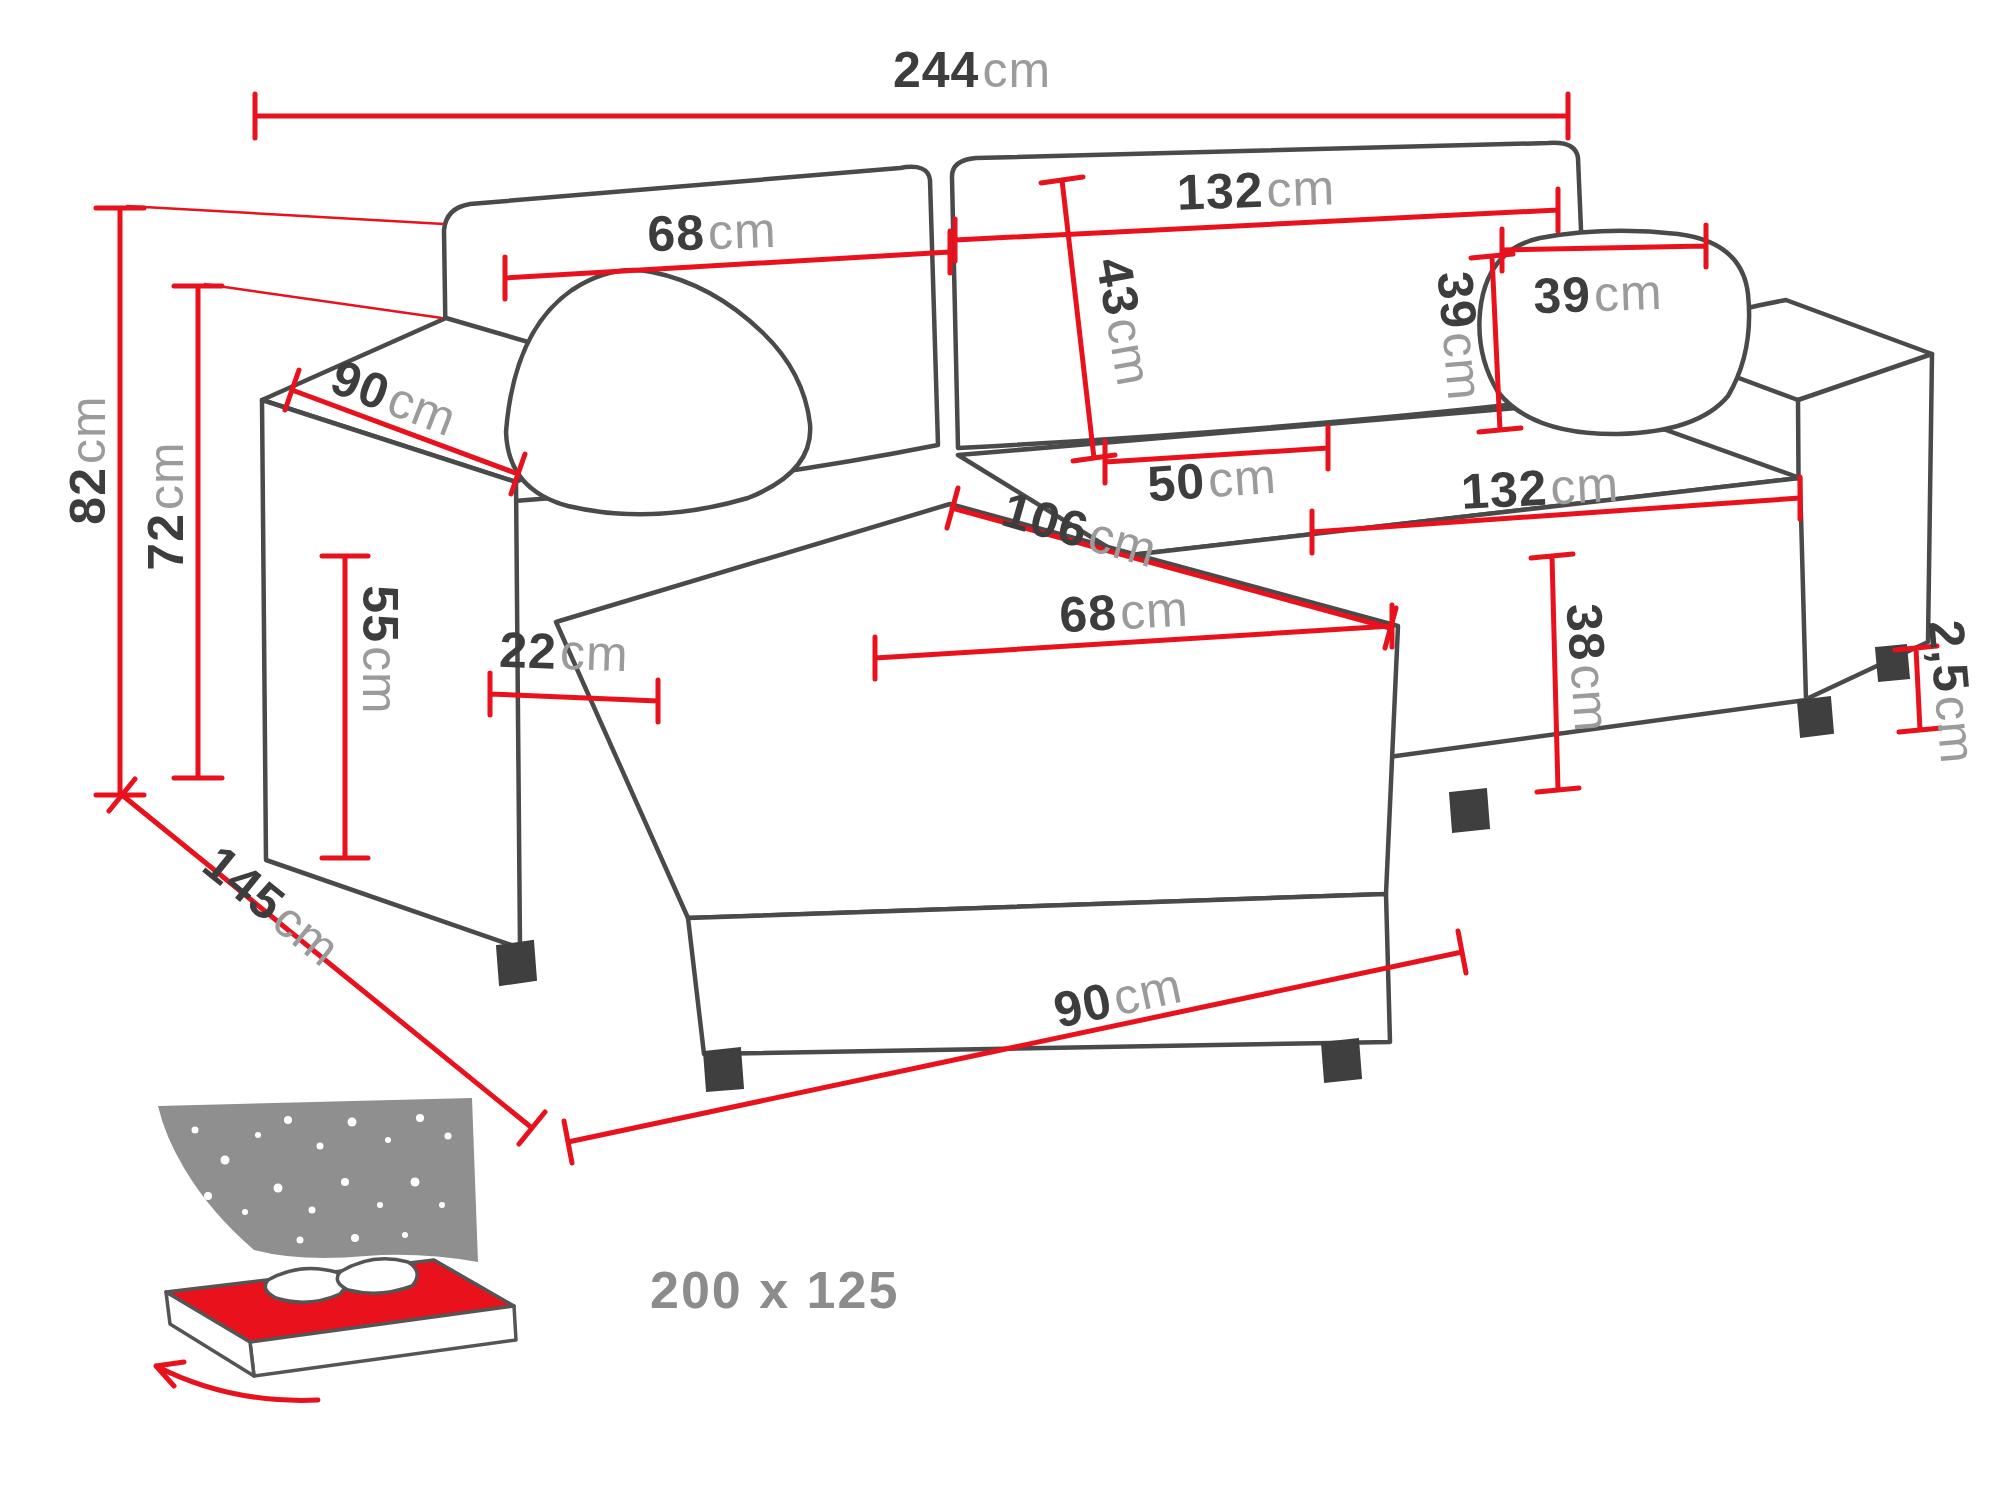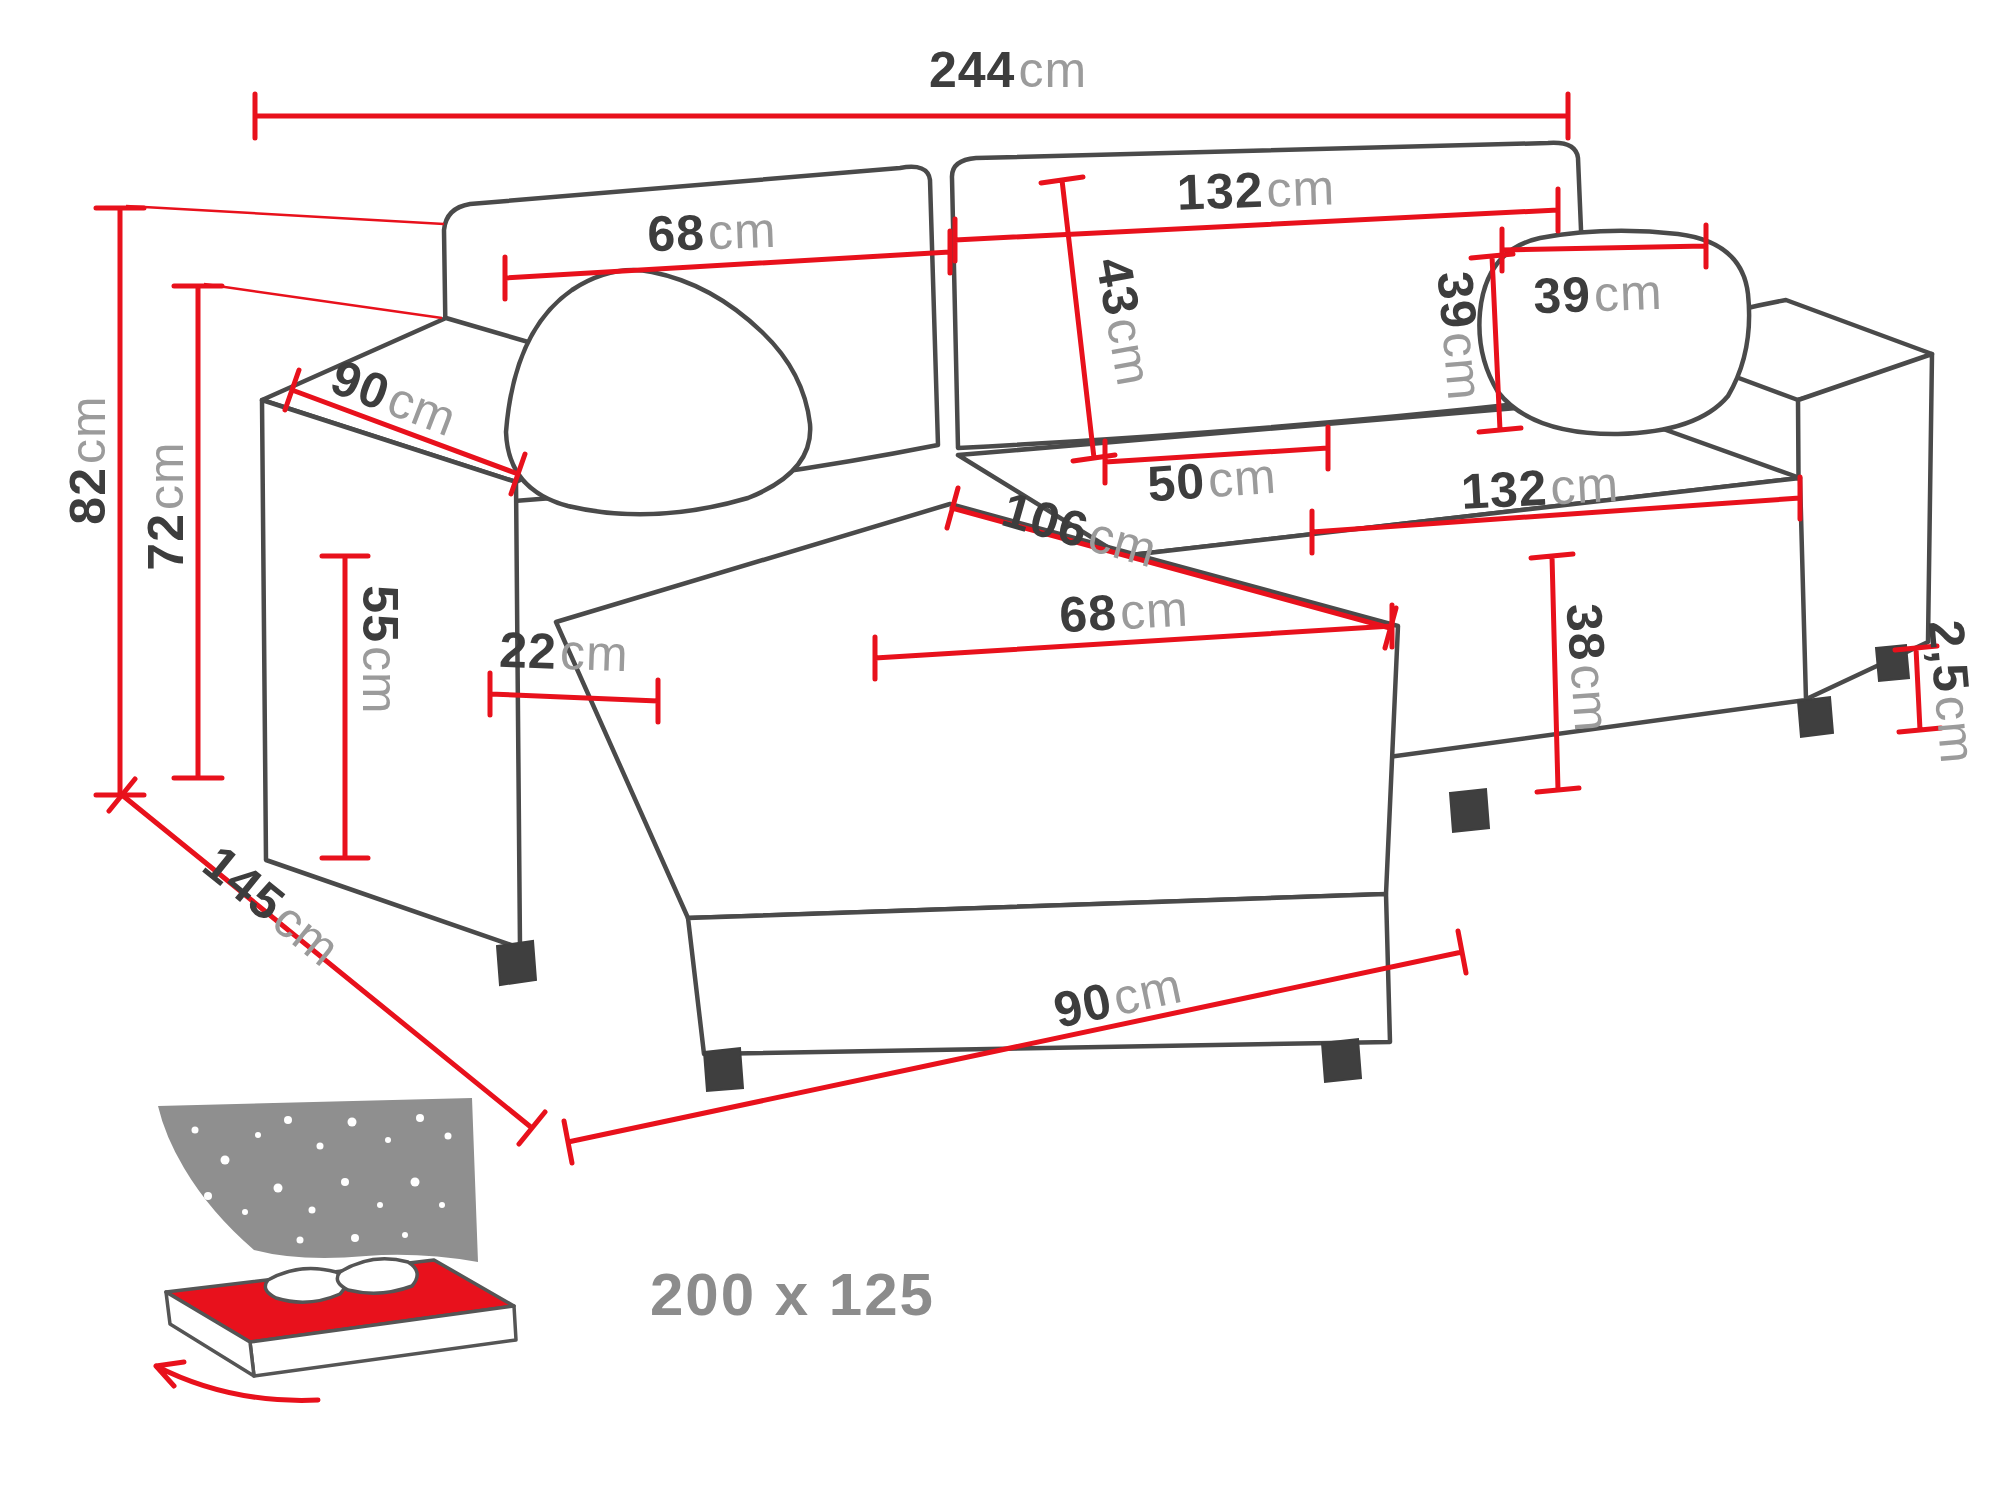--- a/index.html
+++ b/index.html
@@ -19,21 +19,21 @@
   .mattress-top{fill:#e8111c;}
   .mattress-face{fill:#ffffff;}
   .dim{
     position:absolute;white-space:nowrap;font-size:50px;line-height:1;
     transform:translate(-50%,-50%) rotate(var(--r,0deg));
     letter-spacing:1px;user-select:none;
   }
   .dim .num{font-weight:700;color:#3d3d3d;}
   .dim .unit{font-weight:400;color:#9b9b9b;margin-left:3px;}
   .sleep-label{
-    position:absolute;left:650px;top:1260px;font-size:60px;font-weight:700;
+    position:absolute;left:650px;top:1260px;font-size:52px;font-weight:700;
     color:#8c8c8c;letter-spacing:2px;white-space:nowrap;
   }
 </style>
 </head>
 <body>
 
 <div class="canvas">
 
   <svg class="diagram" viewBox="0 0 2000 1500">
 
@@ -119,21 +119,21 @@
       </g>
       <path class="mattress-top icon-outline" d="M166,1292 L434,1260 L514,1306 L250,1342 Z"></path>
       <path class="mattress-face icon-outline" d="M250,1342 L514,1306 L516,1340 L254,1376 Z"></path>
       <path class="mattress-face icon-outline" d="M166,1292 L250,1342 L254,1376 L170,1324 Z"></path>
       <path class="mattress-face icon-outline" d="M268,1280 Q300,1262 336,1272 Q352,1282 340,1294 Q308,1308 276,1298 Q260,1290 268,1280 Z"></path>
       <path class="mattress-face icon-outline" d="M340,1272 Q372,1252 408,1262 Q424,1272 412,1286 Q380,1298 348,1290 Q332,1282 340,1272 Z"></path>
       <path class="red" d="M318,1400 Q230,1404 156,1366 M156,1366 L184,1362 M156,1366 L174,1386"></path>
     </g>
   </svg>
 
-  <div class="dim" style="left:1008px;top:70px;--r:0deg">
+  <div class="dim" style="left:972px;top:70px;--r:0deg">
     <span class="num">244</span><span class="unit">cm</span>
   </div>
   <div class="dim" style="left:88px;top:460px;--r:-90deg">
     <span class="num">82</span><span class="unit">cm</span>
   </div>
   <div class="dim" style="left:166px;top:506px;--r:-90deg">
     <span class="num">72</span><span class="unit">cm</span>
   </div>
   <div class="dim" style="left:712px;top:232px;--r:-2deg">
     <span class="num">68</span><span class="unit">cm</span>

